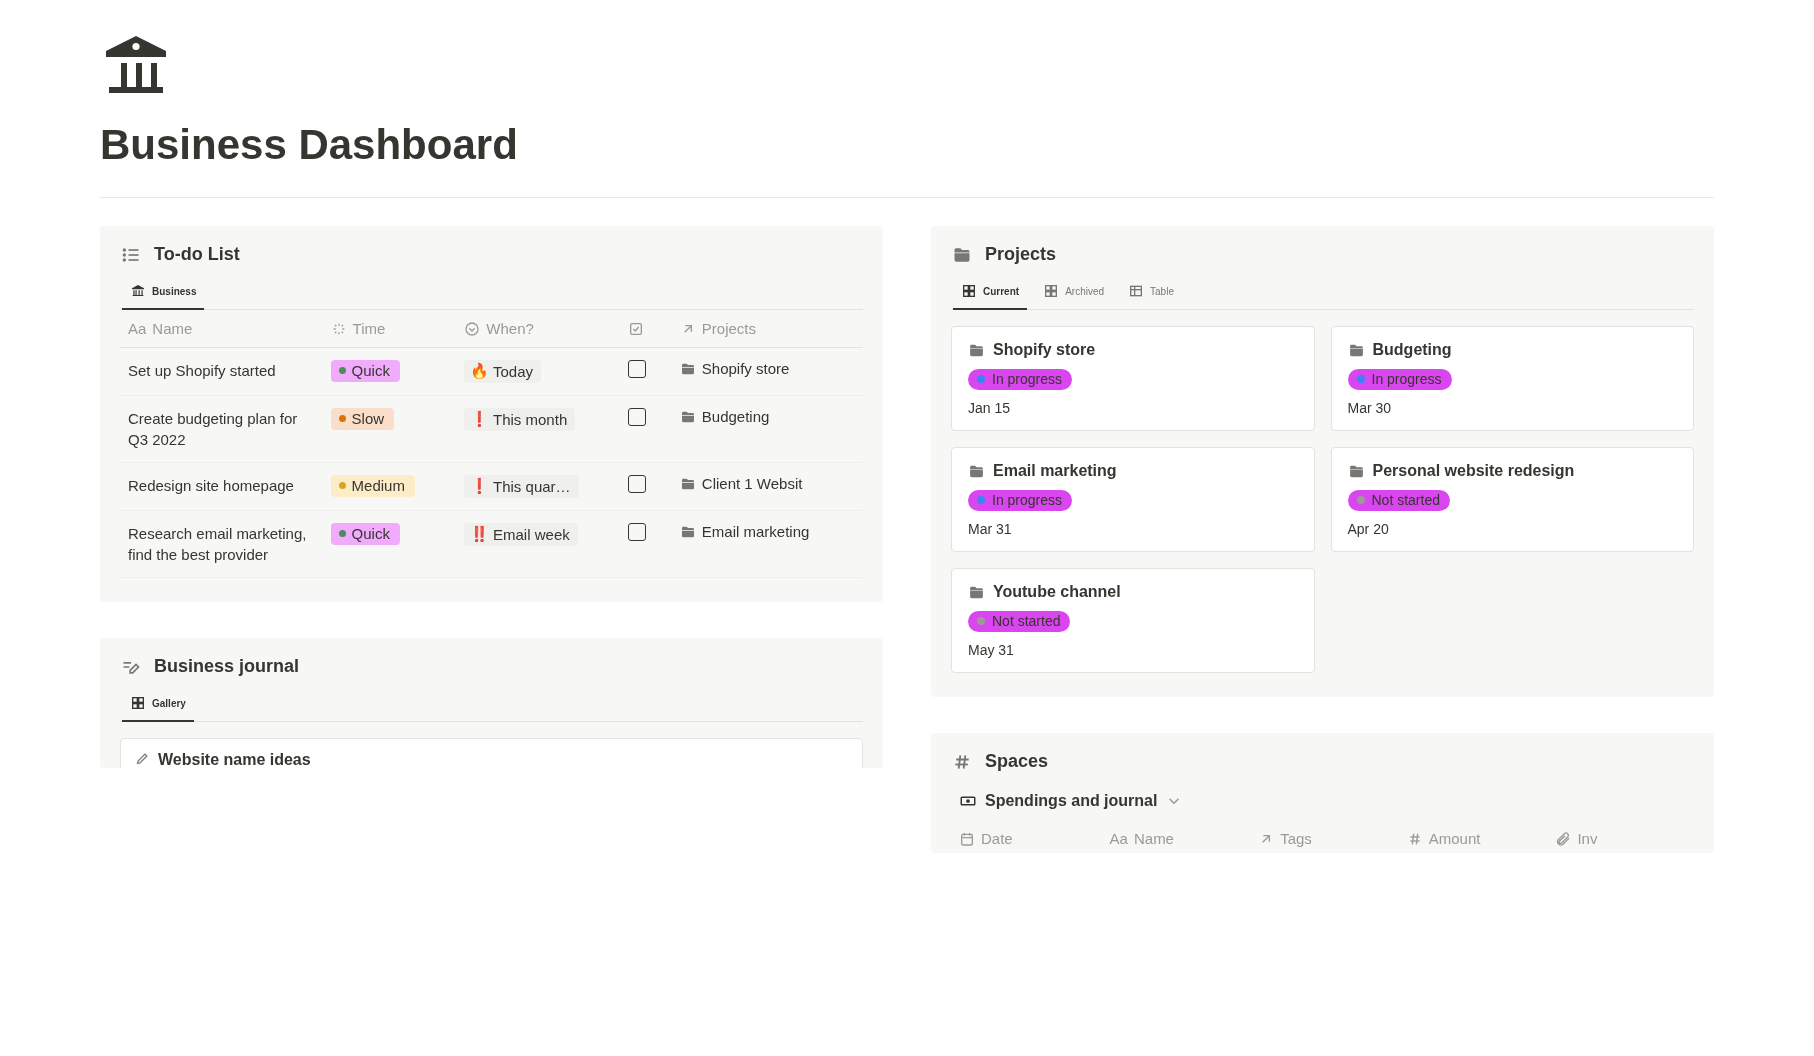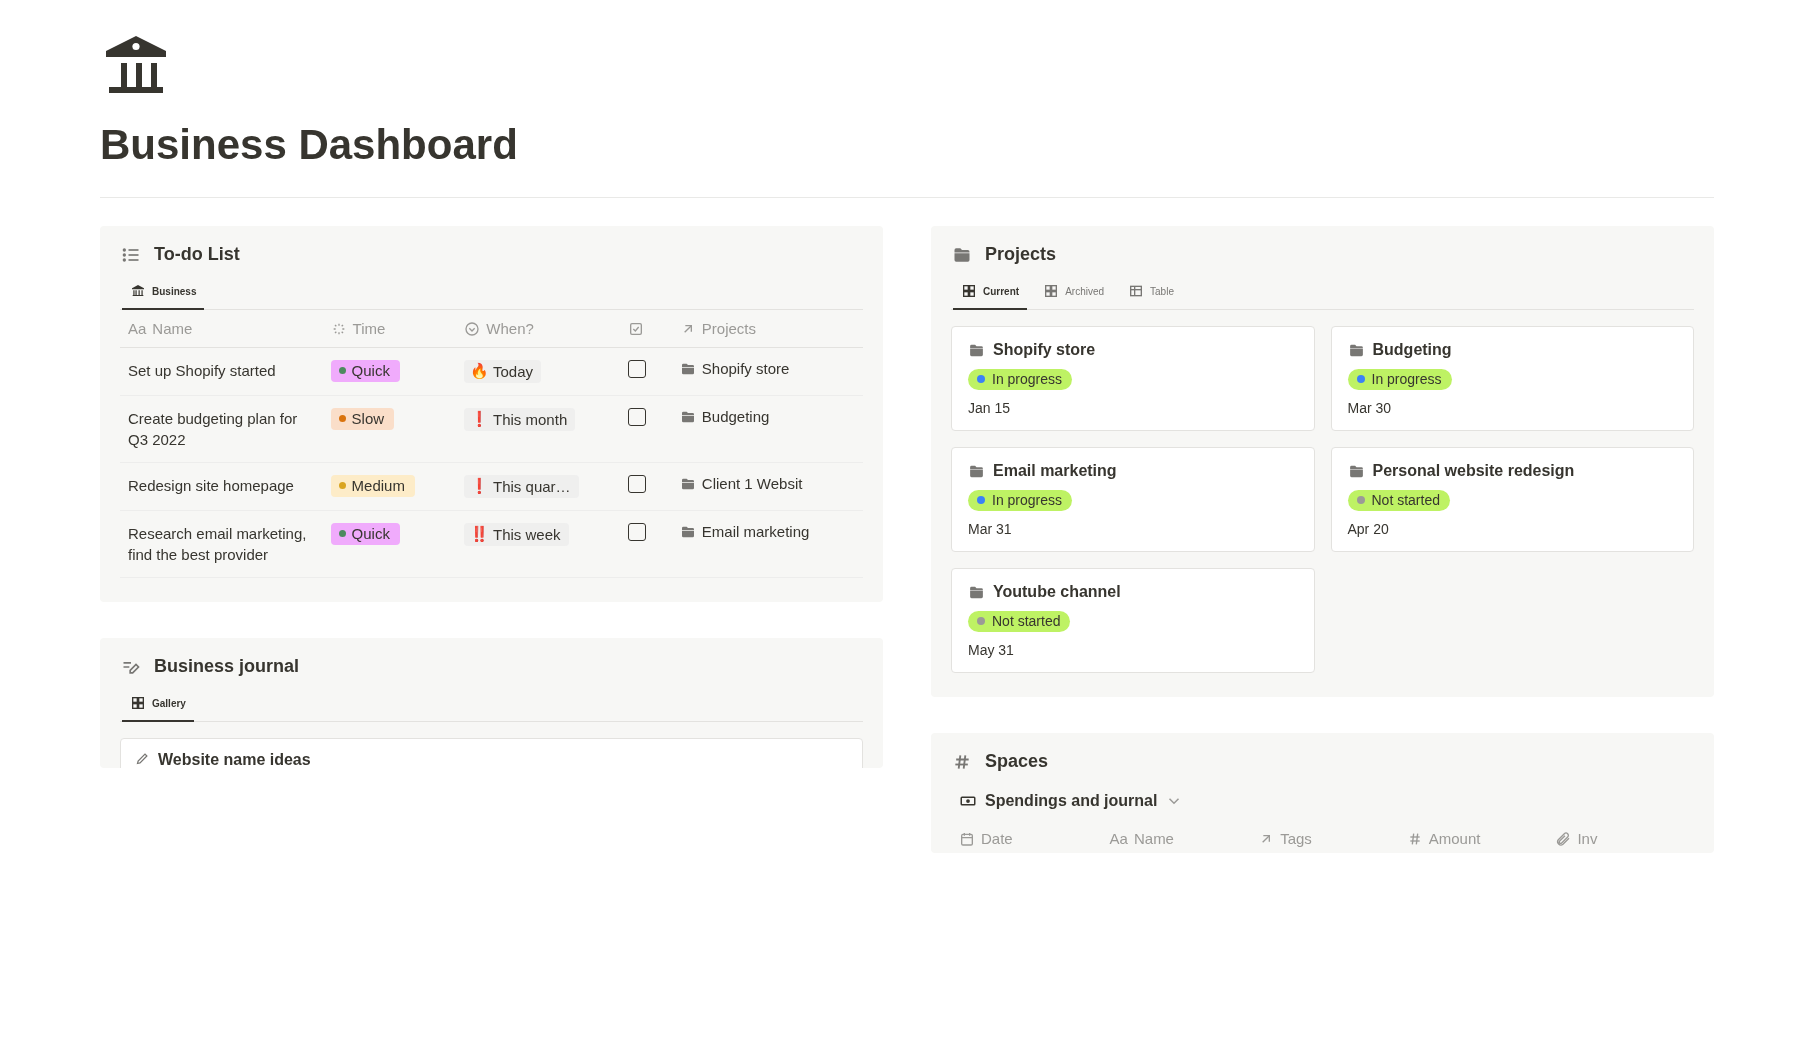--- a/index.html
+++ b/index.html
@@ -51,21 +51,21 @@
   .when-chip{ display:inline-flex; align-items:center; gap:4px; background:#efefee; padding:2px 8px 3px 6px; border-radius:4px; font-size:15px;}
   .checkbox{ width:18px; height:18px; border:1.6px solid #37352f; border-radius:3px; display:inline-block;}
   .proj-link{ display:flex; align-items:center; gap:6px; color:#37352f; white-space:nowrap; overflow:hidden;}
   .proj-link svg{ width:16px; height:16px; flex-shrink:0; color:#787774;}
 
   
   .cards{ display:grid; grid-template-columns:1fr 1fr; gap:16px; padding:16px 0 0 0;}
   .card{ background:#ffffff; border:1px solid #e3e2df; border-radius:4px; padding:14px 16px; cursor:pointer;}
   .card-title{ display:flex; align-items:center; gap:8px; font-weight:600; font-size:16px; margin-bottom:10px;}
   .card-title svg{ width:17px; height:17px; color:#787774;}
-  .status-chip{ display:inline-flex; align-items:center; gap:7px; background:#bef264; padding:2px 10px 3px 9px; border-radius:12px; font-size:14px; margin-bottom:10px;}
+  .status-chip{ display:inline-flex; align-items:center; gap:7px; background:#d946ef; padding:2px 10px 3px 9px; border-radius:12px; font-size:14px; margin-bottom:10px;}
   .status-chip .dot{ width:8px; height:8px; border-radius:50%;}
   .dot-blue{ background:#3b82f6;}
   .dot-gray{ background:#9b9a97;}
   .card-date{ font-size:14px; color:#37352f;}
 
   .journal-card{ background:#fff; border:1px solid #e3e2df; border-radius:4px; padding:12px 14px; margin-top:16px;}
   .journal-title{ display:flex; align-items:flex-start; gap:8px; font-weight:600; font-size:16px;}
   .journal-title svg{ width:15px; height:15px; color:#787774;}
 
   .spaces-sub{ display:flex; align-items:center; gap:8px; padding:8px 0 12px 8px; font-weight:600;}
@@ -221,21 +221,21 @@
                 </span>
               </td>
             </tr>
             <tr>
               <td>
                 <div class="task-name">Research email marketing, find the best provider</div>
               </td>
               <td><span class="pill pill-green"><span class="dot"></span>Quick</span></td>
               <td><span class="when-chip">
                   <span>‼️</span>
-                  <span>This week</span>
+                  <span>Email week</span>
                 </span></td>
               <td><span class="checkbox"></span></td>
               <td>
                 <span class="proj-link">
                   <svg viewBox="0 0 24 24" fill="currentColor">
                     <path d="M3 6a2 2 0 012-2h5l2 2h7a2 2 0 012 2v1H3V6zm0 4h18v8a2 2 0 01-2 2H5a2 2 0 01-2-2v-8z"></path>
                   </svg>
                   <span>Email marketing</span>
                 </span>
               </td>

